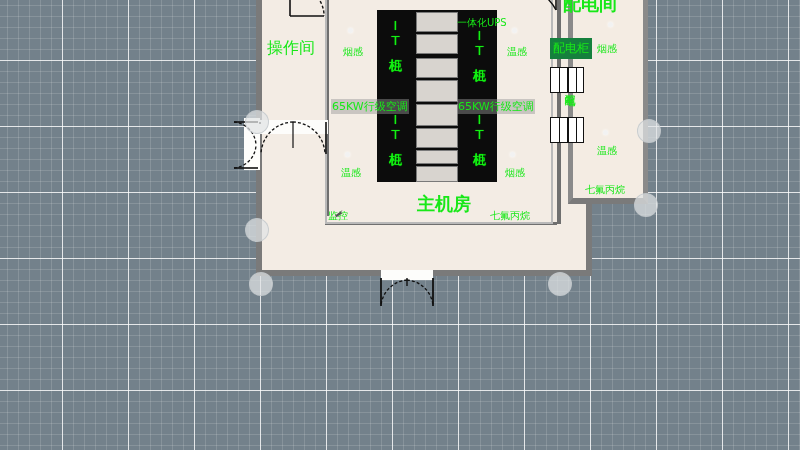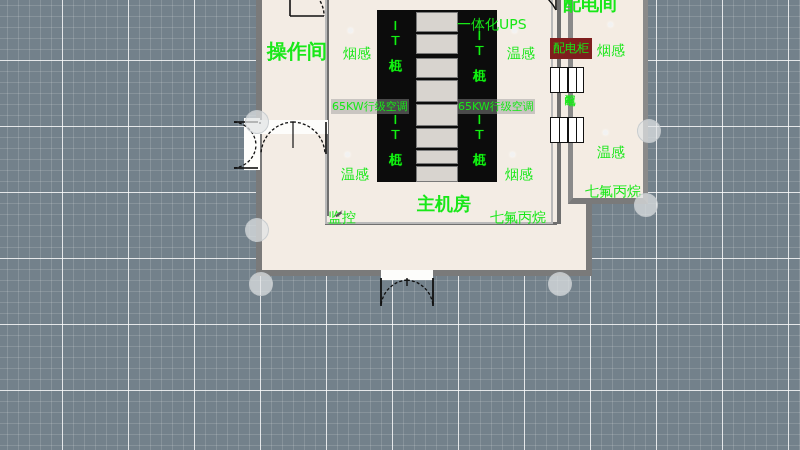--- a/index.html
+++ b/index.html
@@ -46,26 +46,26 @@
     writing-mode:vertical-rl;text-orientation:upright;letter-spacing:0px;
     font-family:"DejaVu Sans",sans-serif;white-space:nowrap;
     text-shadow:0 0 1px #0f0;
   }
   .unit{position:absolute;background:#d8d4cf;border:1px solid #7a7a7a;box-sizing:border-box;}
 
   
   .lbl{position:absolute;color:#18e818;white-space:nowrap;
        font-family:"DejaVu Sans",sans-serif;}
   .lbl.sm{font-size:11px;}
-  .lbl.md{font-size:14px;}
-  .lbl.lg{font-size:20px;font-weight:bold;}
+  .lbl.md{font-size:10px;}
+  .lbl.lg{font-size:16px;font-weight:normal;}
   .lbl.xl{font-size:18px;font-weight:bold;}
   .lbl.hl{background:rgba(150,150,150,.45);padding:0 1px;}
 
-  .chip{position:absolute;background:#7f1d1d;color:#18e818;font-size:12px;
+  .chip{position:absolute;background:#15803d;color:#18e818;font-size:12px;
         padding:2px 3px;font-family:"DejaVu Sans",sans-serif;white-space:nowrap;}
 
   .vlbl{position:absolute;color:#18e818;font-size:11px;
         writing-mode:vertical-rl;text-orientation:upright;white-space:nowrap;}
 
   
   .door-gap{position:absolute;background:#fdfdfb;}
   .door-svg{position:absolute;overflow:visible;}
 
   

